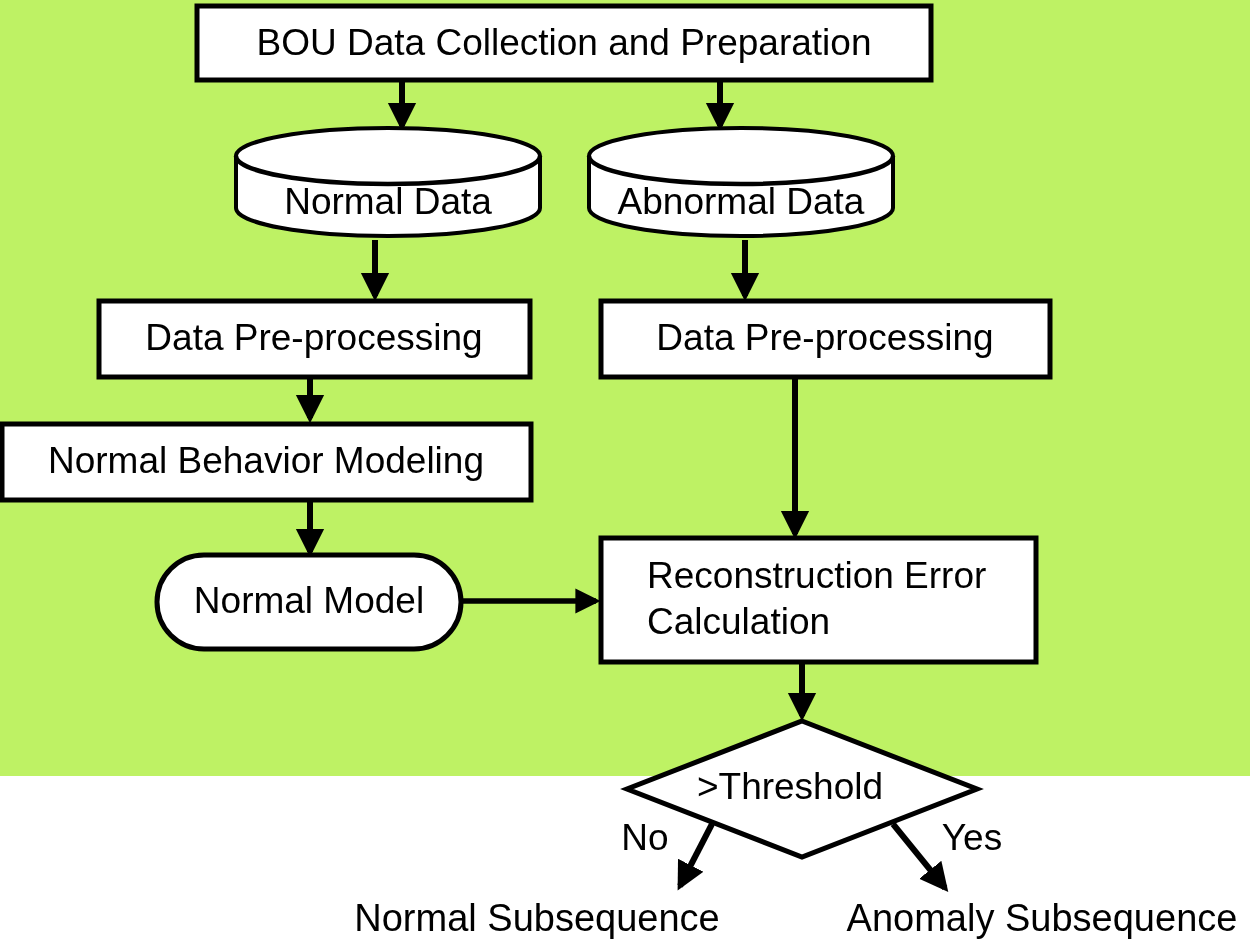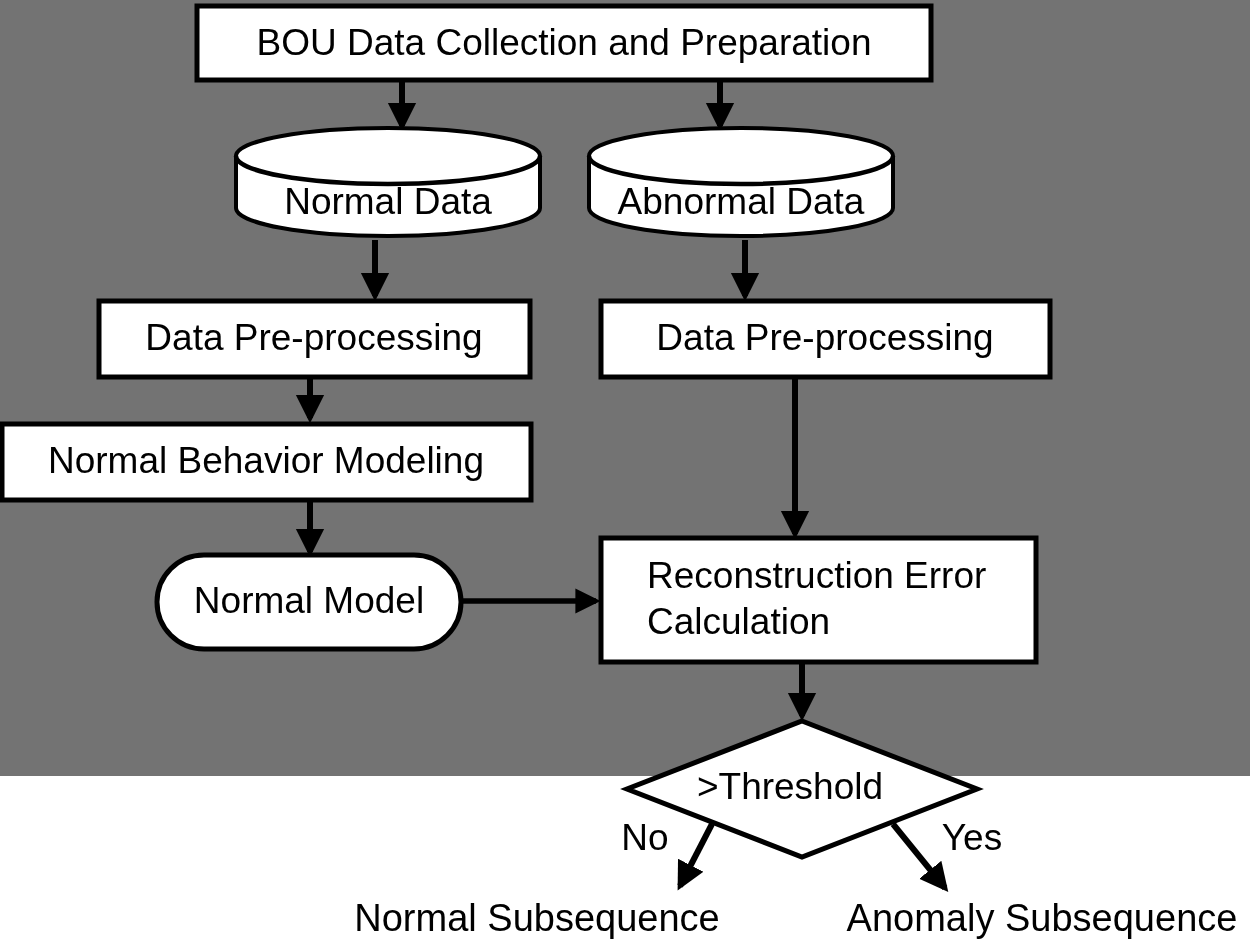--- a/index.html
+++ b/index.html
@@ -10,21 +10,21 @@
   body {
     width: 1250px;
     height: 950px;
     font-family: "Liberation Sans", sans-serif;
     overflow: hidden;
   }
   #flowchart-root {
     position: relative;
     width: 1250px;
     height: 776px;
-    background: #737373;
+    background: #bef264;
   }
   svg#flow-svg {
     display: block;
     width: 1250px;
     height: 950px;
   }
   .node-shape {
     fill: #ffffff;
     stroke: #000000;
     stroke-width: 5;

